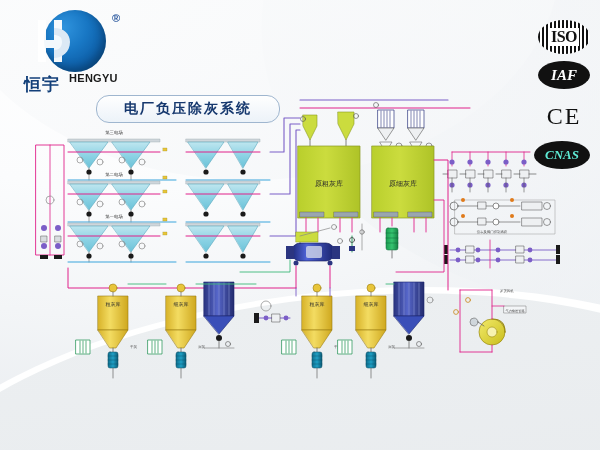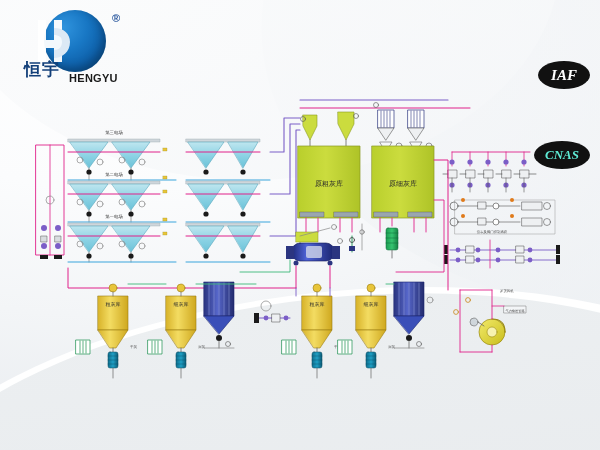--- a/index.html
+++ b/index.html
@@ -26,21 +26,21 @@
   .sw5{left:-60px;top:-260px;width:620px;height:440px;border-radius:50%;
        background:linear-gradient(160deg,#ffffff,#f4f6f8);opacity:.8;}
 
   
   #logo{position:absolute;left:24px;top:10px;width:120px;height:78px;}
   .logo-disc{position:absolute;left:20px;top:0;width:62px;height:62px;border-radius:50%;
     background:radial-gradient(circle at 32% 28%, #2f93dd 0%, #1877c4 38%, #0e5fa8 68%, #0a4e8c 100%);
     box-shadow:inset -3px -4px 8px rgba(0,0,0,.25);}
   .logo-h{position:absolute;left:0;top:0;width:62px;height:62px;}
   .logo-reg{position:absolute;left:88px;top:2px;font-size:11px;color:#21519a;font-weight:bold;}
-  .logo-cn{position:absolute;left:0;top:48px;font-size:17px;color:#123f79;font-weight:bold;
+  .logo-cn{position:absolute;left:0;top:63px;font-size:17px;color:#123f79;font-weight:bold;
     letter-spacing:1px;font-family:Liberation Serif, serif;}
   .logo-en{position:absolute;left:45px;top:62px;font-size:11px;color:#1a1a1a;font-weight:bold;
     letter-spacing:.3px;}
 
   
   #title-wrap{position:absolute;left:96px;top:95px;width:182px;height:26px;
     border:1px solid #9fb6cf;border-radius:13px;
     background:linear-gradient(180deg,rgba(255,255,255,.9),rgba(232,240,248,.75));
     display:flex;align-items:center;justify-content:center;}
   #title-wrap span{font-size:14px;font-weight:bold;color:#16386e;letter-spacing:2px;
@@ -82,25 +82,36 @@
     <div class="logo-disc"></div>
     <svg class="logo-h" viewBox="0 0 62 62">
       <path d="M14 10 L22 10 L22 30 L30 30 L30 10 L38 10 L38 52 L30 52 L30 38 L22 38 L22 52 L14 52 Z" fill="#ffffff" opacity=".95"></path>
       <path d="M30 18 C40 18 46 24 46 32 C46 42 38 48 30 48 L30 40 C35 40 38 37 38 32 C38 27 35 25 30 25 Z" fill="#dce9f5"></path>
     </svg>
     <div class="logo-reg">®</div>
     <div class="logo-cn">恒宇</div>
     <div class="logo-en">HENGYU</div>
   </div>
 
-
+  <div id="title-wrap">
+    <span>电厂负压除灰系统</span>
+  </div>
+
+  <div class="cert" id="cert-iso">
+    <div class="iso-globe">
+      <b>ISO</b>
+    </div>
+  </div>
   <div class="cert" id="cert-iaf">
     <div class="iaf-el">
       <span>IAF</span>
     </div>
+  </div>
+  <div class="cert" id="cert-ce">
+    <span class="ce-mark">CE</span>
   </div>
   <div class="cert" id="cert-cnas">
     <div class="cnas-el">
       <span>CNAS</span>
     </div>
   </div>
 
   <svg id="diagram" viewBox="0 0 600 450">
     <defs>
       <linearGradient id="hopperFill" x1="0" y1="0" x2="0" y2="1">

